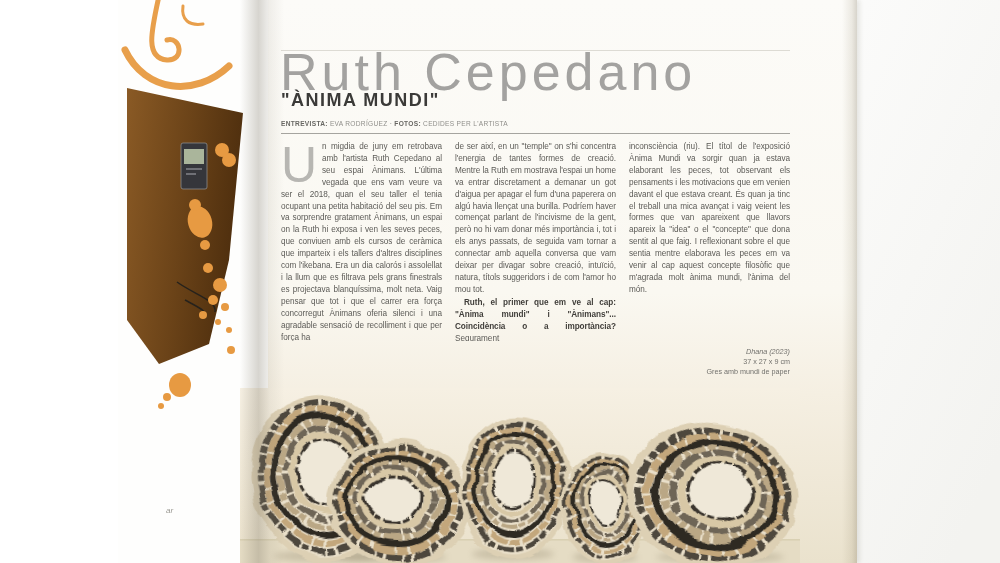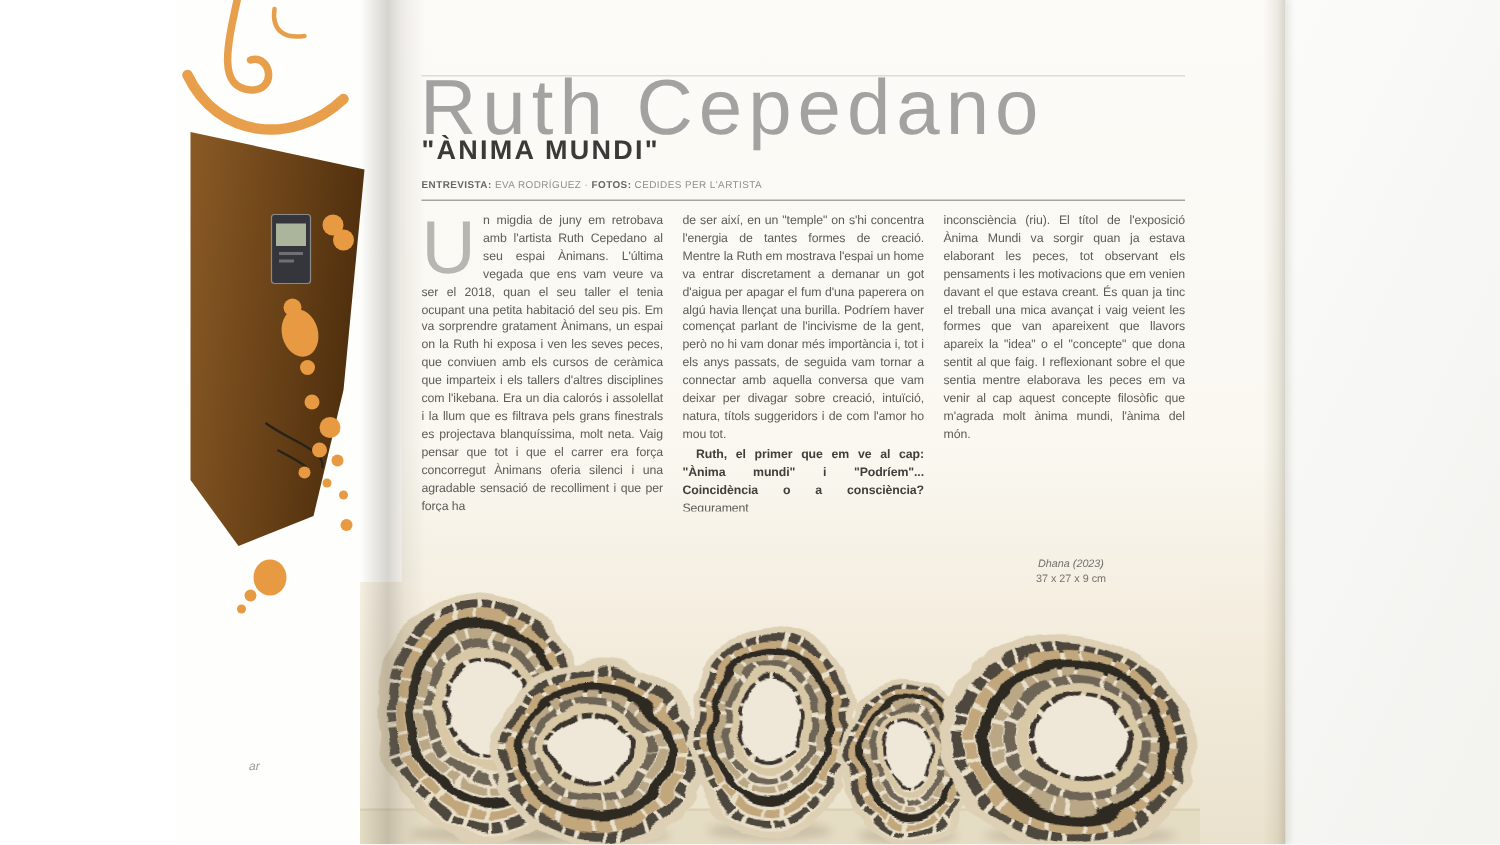--- a/index.html
+++ b/index.html
@@ -29,22 +29,22 @@
   .credit b{color:#686763;}
   .rule{position:absolute;left:13px;top:133px;width:509px;height:1px;background:#a5a49f;}
   .cols{position:absolute;left:13px;top:141px;width:509px;height:200px;overflow:hidden;
         display:flex;gap:13px;}
   .col{flex:1 1 0;font-size:8.2px;line-height:11.9px;letter-spacing:-0.05px;
        color:#5c5b57;text-align:justify;}
   .col p{margin:0;}
   .col p.q{text-indent:9px;margin-top:1px;}
   .col b{color:#403e3a;}
   .dropcap{float:left;font-size:50px;line-height:42px;padding:3px 5px 0 0;color:#b7b6b2;font-weight:400;}
-  .caption{position:absolute;left:370px;top:347px;width:152px;text-align:center;
-           font-size:7.2px;line-height:10px;color:#72716d;margin-top:24px;}
+  .caption{position:absolute;left:370px;top:347px;width:152px;text-align:right;
+           font-size:7.2px;line-height:10px;color:#72716d;}
   .cap-t{font-style:italic;}
   
   .photo{position:absolute;left:240px;top:388px;z-index:2;}
 </style>
 </head>
 <body>
 
 <div class="stage">
 
   <div class="left-page">
@@ -111,21 +111,21 @@
       <span>CEDIDES PER L'ARTISTA</span>
     </div>
     <div class="rule"></div>
 
     <div class="cols">
       <div class="col">
         <p><span class="dropcap">U</span><span>n migdia de juny em retrobava amb l'artista Ruth Cepedano al seu espai Ànimans. L'última vegada que ens vam veure va ser el 2018, quan el seu taller el tenia ocupant una petita habitació del seu pis. Em va sorprendre gratament Ànimans, un espai on la Ruth hi exposa i ven les seves peces, que conviuen amb els cursos de ceràmica que imparteix i els tallers d'altres disciplines com l'ikebana. Era un dia calorós i assolellat i la llum que es filtrava pels grans finestrals es projectava blanquíssima, molt neta. Vaig pensar que tot i que el carrer era força concorregut Ànimans oferia silenci i una agradable sensació de recolliment i que per força ha</span></p>
       </div>
       <div class="col">
         <p>de ser així, en un "temple" on s'hi concentra l'energia de tantes formes de creació. Mentre la Ruth em mostrava l'espai un home va entrar discretament a demanar un got d'aigua per apagar el fum d'una paperera on algú havia llençat una burilla. Podríem haver començat parlant de l'incivisme de la gent, però no hi vam donar més importància i, tot i els anys passats, de seguida vam tornar a connectar amb aquella conversa que vam deixar per divagar sobre creació, intuïció, natura, títols suggeridors i de com l'amor ho mou tot.</p>
-        <p class="q"><b>Ruth, el primer que em ve al cap: "Ànima mundi" i "Podríem"... Coincidència o a consciència?</b> <span>Segurament</span></p>
+        <p class="q"><b>Ruth, el primer que em ve al cap: "Ànima mundi" i "Ànimans"... Coincidència o a importància?</b> <span>Segurament</span></p>
       </div>
       <div class="col">
         <p>inconsciència (riu). El títol de l'exposició Ànima Mundi va sorgir quan ja estava elaborant les peces, tot observant els pensaments i les motivacions que em venien davant el que estava creant. És quan ja tinc el treball una mica avançat i vaig veient les formes que van apareixent que llavors apareix la "idea" o el "concepte" que dona sentit al que faig. I reflexionant sobre el que sentia mentre elaborava les peces em va venir al cap aquest concepte filosòfic que m'agrada molt ànima mundi, l'ànima del món.</p>
       </div>
     </div>
 
     <div class="caption">
       <div class="cap-t">Dhana (2023)</div>
       <div>37 x 27 x 9 cm</div>
       <div>Gres amb mundi de paper</div>

